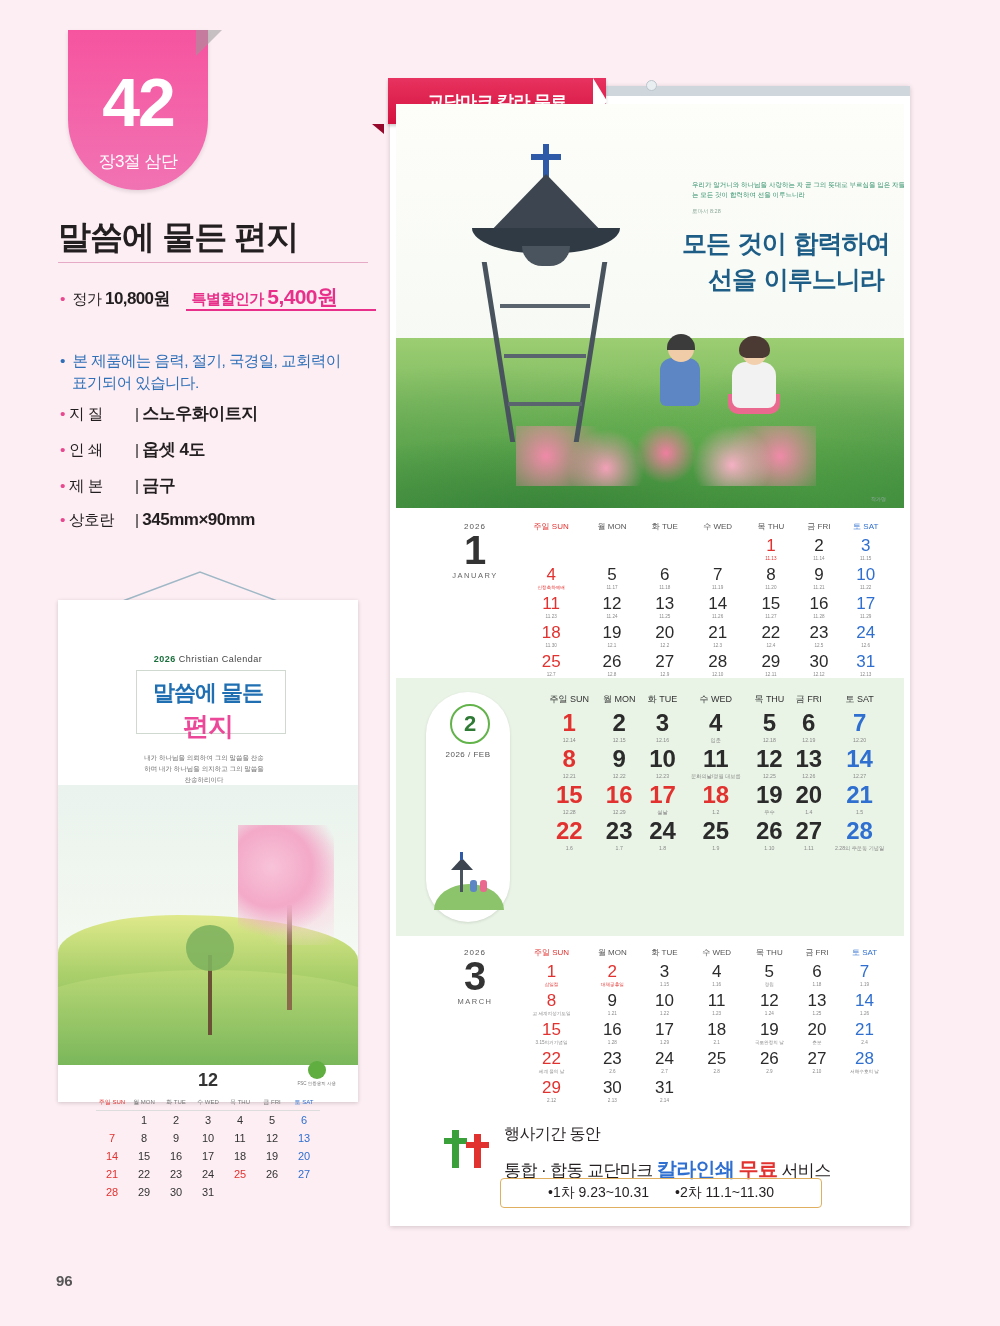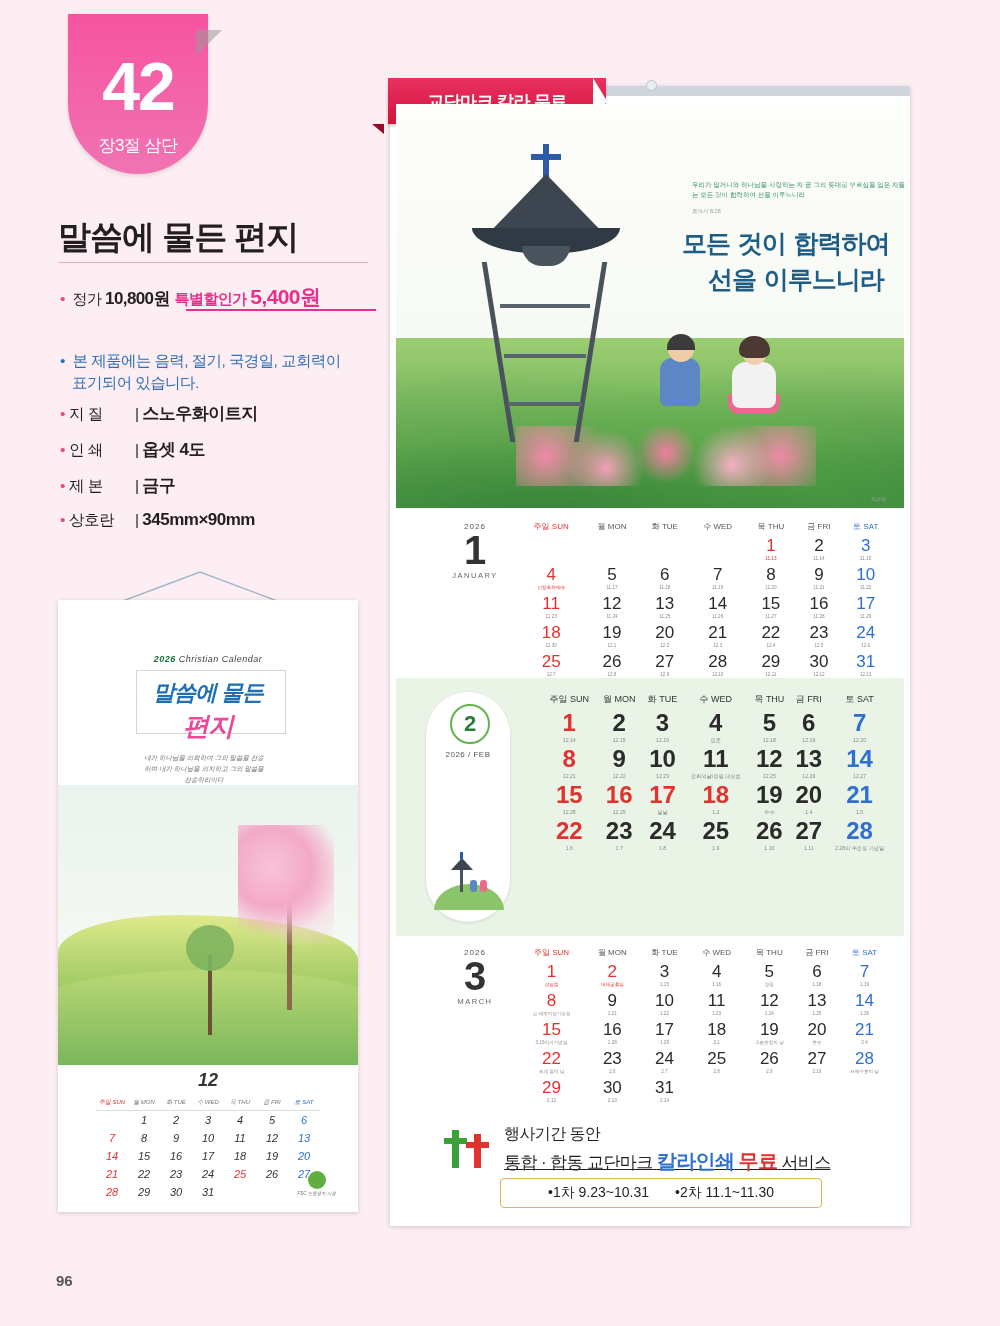--- a/index.html
+++ b/index.html
@@ -6,21 +6,21 @@
   body{
     width:1000px;height:1326px;position:relative;overflow:hidden;
     background:#fdeef3;
     font-family:"Liberation Sans","DejaVu Sans",sans-serif;
     color:#231f20;
   }
   .page{position:absolute;inset:0;}
 
   
   .badge{
-    position:absolute;left:68px;top:14px;width:140px;height:160px;
+    position:absolute;left:68px;top:30px;width:140px;height:160px;
     background:linear-gradient(180deg,#f6549f 0%,#f173b3 100%);
     border-radius:0 0 70px 70px;
     box-shadow:0 2px 4px rgba(0,0,0,.12);
     text-align:center;color:#fff;
   }
   .badge .num{font-size:68px;font-weight:bold;line-height:1;padding-top:38px;letter-spacing:-2px;}
   .badge .sub{font-size:17px;margin-top:14px;letter-spacing:-.5px;}
   .badge-fold{
     position:absolute;left:196px;top:30px;width:0;height:0;
     border-top:26px solid #9a9a9a;border-right:26px solid transparent;
@@ -29,38 +29,38 @@
   .title-main{
     position:absolute;left:58px;top:215px;width:320px;
     font-size:33px;font-weight:bold;letter-spacing:-1px;color:#231f20;
   }
   .rule{position:absolute;left:58px;top:262px;width:310px;height:1px;background:#e7aac6;}
   .bul{position:absolute;font-size:15.5px;letter-spacing:-.6px;}
   .bul .dot{color:#e8488f;margin-right:4px;}
   .price-row{left:60px;top:283px;width:330px;}
   .price-row .p1{font-size:15px;}
   .price-row .num1{font-size:17px;font-weight:bold;}
-  .price-row .p2{color:#e8308a;font-weight:bold;font-size:15px;margin-left:1px;}
+  .price-row .p2{color:#e8308a;font-weight:bold;font-size:15px;margin-left:18px;}
   .price-row .num2{color:#e8308a;font-weight:bold;font-size:21px;}
   .price-underline{position:absolute;left:186px;top:309px;width:190px;height:2px;background:#e8308a;}
   .minq{left:60px;top:320px;width:340px;}
   .minq b{font-weight:bold;}
   .note{left:60px;top:350px;width:340px;color:#2e6fb8;line-height:1.45;}
   .spec{position:absolute;left:60px;top:402px;width:350px;}
   .spec li{list-style:none;margin:0 0 13px 0;font-size:15.5px;letter-spacing:-.5px;white-space:nowrap;}
   .spec ul{margin:0;padding:0;}
   .spec .lab{display:inline-block;width:66px;}
   .spec .dot{color:#e8488f;margin-right:4px;}
   .spec .big{font-size:19px;font-weight:bold;}
   .spec .big2{font-size:17px;font-weight:bold;}
 
   
   .sample{
-    position:absolute;left:58px;top:600px;width:300px;height:612px;
-    background:#fff;box-shadow:0 1px 4px rgba(0,0,0,.18);font-style:italic;
+    position:absolute;left:58px;top:600px;width:300px;height:502px;
+    background:#fff;box-shadow:0 1px 4px rgba(0,0,0,.18);
   }
   .hanger-svg{position:absolute;left:118px;top:570px;}
   .s-head{position:absolute;left:0;top:54px;width:100%;text-align:center;font-size:9px;color:#444;letter-spacing:.5px;}
   .s-head b{color:#1a6f3c;font-weight:bold;}
   .s-title{position:absolute;left:0;top:78px;width:100%;text-align:center;}
   .s-title .l1{font-size:22px;font-weight:bold;color:#1f6fb2;letter-spacing:-1px;}
   .s-title .l2{font-size:26px;font-weight:bold;color:#ec4899;letter-spacing:-1px;margin-top:1px;}
   .s-box{position:absolute;left:78px;top:70px;width:148px;height:62px;border:1px solid #cfd9cf;}
   .s-verse{position:absolute;left:86px;top:152px;width:120px;font-size:6.5px;color:#6b6b6b;line-height:1.7;text-align:center;}
   .s-art{position:absolute;left:0;top:185px;width:100%;height:280px;overflow:hidden;}
@@ -193,21 +193,21 @@
   .feb-mini .p2{position:absolute;left:46px;bottom:18px;width:7px;height:12px;border-radius:3px;background:#e96a8e;}
 
   
   .promo{position:absolute;left:396px;top:1112px;width:508px;height:112px;background:#fff;}
   .promo .cross{position:absolute;left:54px;top:18px;width:44px;height:38px;}
   .promo .cross .a{position:absolute;left:2px;top:0;width:7px;height:38px;background:#3aa03a;}
   .promo .cross .a2{position:absolute;left:-6px;top:8px;width:23px;height:6px;background:#3aa03a;}
   .promo .cross .b{position:absolute;left:24px;top:4px;width:7px;height:34px;background:#e2322f;}
   .promo .cross .b2{position:absolute;left:16px;top:12px;width:23px;height:6px;background:#e2322f;}
   .promo .l1{position:absolute;left:108px;top:12px;font-size:16px;letter-spacing:-.6px;}
-  .promo .l2{position:absolute;left:108px;top:36px;font-size:17px;letter-spacing:-.6px;text-decoration:underline;}
+  .promo .l2{position:absolute;left:108px;top:44px;font-size:17px;letter-spacing:-.6px;}
   .promo .l2 .blue{color:#2f6fd0;font-weight:bold;font-size:20px;}
   .promo .l2 .red{color:#e2322f;font-weight:bold;font-size:20px;}
   .promo .box{position:absolute;left:104px;top:66px;width:320px;height:28px;border:1px solid #e0b060;
      border-radius:4px;display:flex;align-items:center;justify-content:center;gap:26px;font-size:14px;}
   .pagenum{position:absolute;left:56px;top:1272px;font-size:15px;color:#555;font-weight:bold;}
 </style>
 </head>
 <body>
 
 <div class="page">

